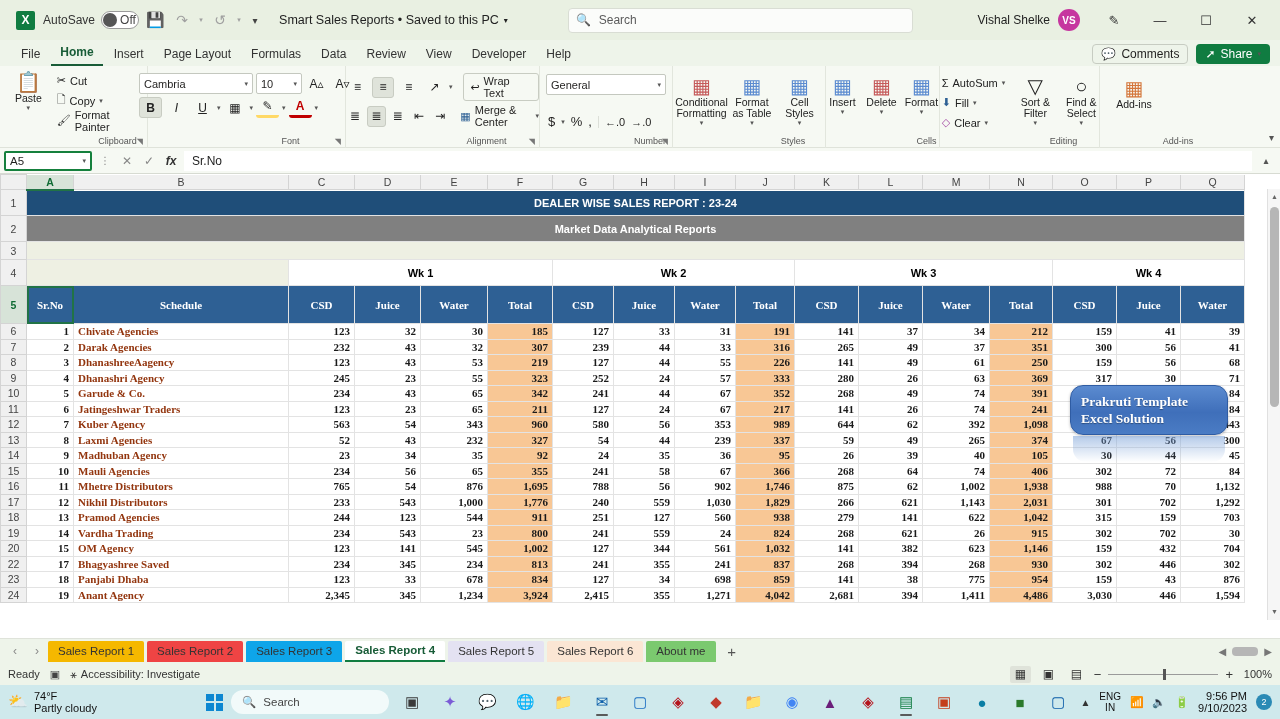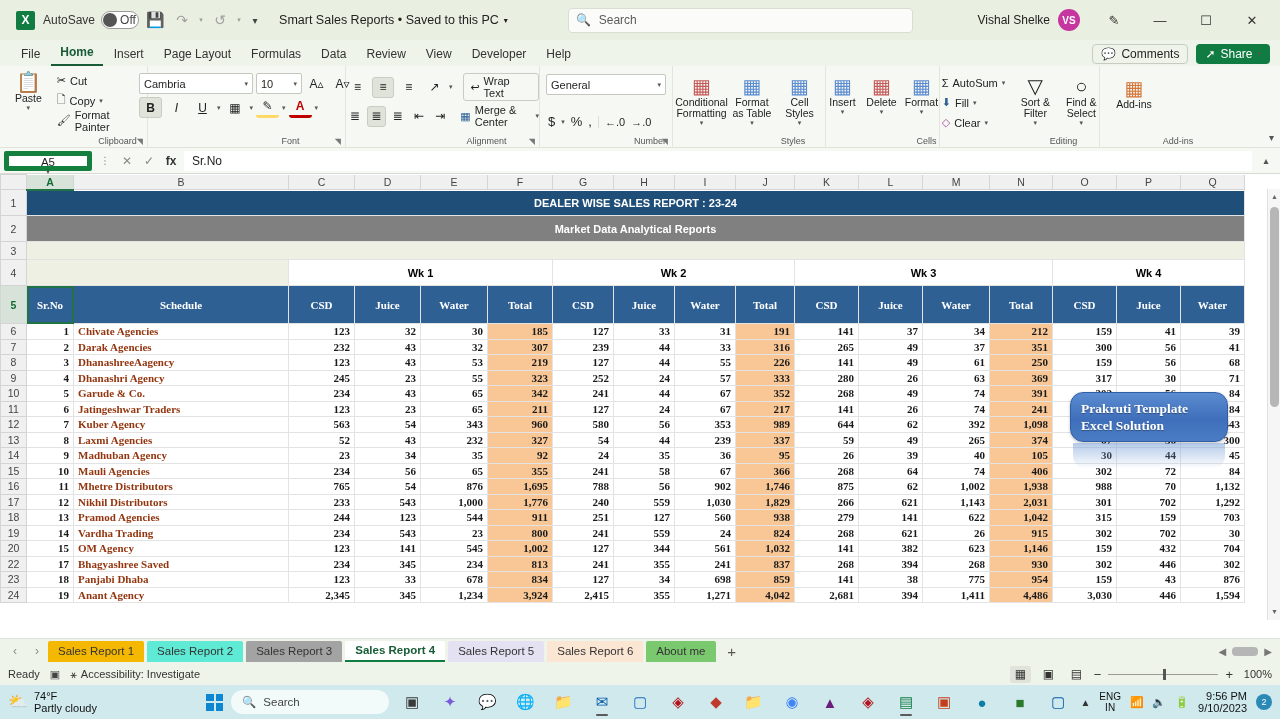--- a/index.html
+++ b/index.html
@@ -60,24 +60,24 @@
     align-items:center; padding:0 4px; font-size:11px; justify-content:space-between;}
   .sqbtn { width:23px; height:21px; display:flex; align-items:center; justify-content:center; font-size:12px; color:#222; border-radius:3px;}
   .sqbtn.on { background:#dfe3da; border:1px solid #c8ccc2;}
   .caret { font-size:7px; color:#555; }
   .numfmtbox { width:120px; height:21px; border:1px solid #c4c8bf; background:#fff; border-radius:2px;
     display:flex; align-items:center; padding:0 4px; font-size:11px; justify-content:space-between;}
 
   
   .fbar { height:26px; background:#f6f9f3; display:flex; align-items:center; gap:4px; padding:0 4px;
     border-bottom:1px solid #d7dbd2; flex:0 0 26px;}
-  .namebox { width:88px; height:20px; background:#fff; border:5px solid #15803d; border-radius:2px;
-    display:flex; align-items:center; justify-content:space-between; padding:0 4px; font-size:11.5px;flex-direction:column;}
+  .namebox { width:88px; height:20px; background:#fff; border:2px solid #15803d; border-radius:2px;
+    display:flex; align-items:center; justify-content:space-between; padding:0 4px; font-size:11.5px;}
   .fb-ic { width:18px; text-align:center; color:#888; font-size:12px;}
-  .fb-ic.fx { color:#333; font-weight:bold;}
+  .fb-ic.fx { color:#333; font-style:italic; font-weight:bold;}
   .finput { flex:1; height:20px; background:#fff; border:none; display:flex; align-items:center;
     padding-left:8px; font-size:12px; color:#222;}
   .fb-exp { width:20px; text-align:center; color:#555; font-size:10px;}
 
   
   .gridwrap { flex:1; position:relative; background:#fff; overflow:hidden; }
   table.sheet { border-collapse:collapse; table-layout:fixed; }
   .colhdr td, .colhdr th { height:15px; background:#f0f0f0; border:1px solid #d4d4d4; border-top:none;
     font-size:10.5px; font-weight:normal; color:#444; text-align:center; }
   .colhdr td.sel { background:#d7e3d8; color:#0f6b33; font-weight:600; border-bottom:2px solid #217346;}
@@ -94,21 +94,21 @@
     border:1px solid #fff; font-family:"Liberation Serif", serif;}
   .srno { background:#2e6094; color:#fff; font-weight:bold; font-size:10.5px; text-align:center;
     font-family:"Liberation Serif", serif; }
   .dname { font-family:"Liberation Serif", serif; font-weight:bold; color:#93360f; font-size:12px; text-align:left;}
   .dnum { font-family:"Liberation Serif", serif; font-weight:bold; color:#1a1a1a; font-size:12px; text-align:right;}
   .dsr  { font-family:"Liberation Serif", serif; font-weight:bold; color:#1a1a1a; font-size:11px; text-align:right;}
   .tot { background:#f8c795; }
   .selcell { outline:2px solid #217346; outline-offset:-2px; }
 
   
-  .wmark { position:absolute; left:1070px; top:218px; width:158px; z-index:20; pointer-events:none;}
+  .wmark { position:absolute; left:1070px; top:211px; width:158px; z-index:20; pointer-events:none;}
   .wmark .box { background:linear-gradient(180deg,#5b8bd0 0%,#3f6fba 55%,#4a7cc4 100%);
     border:1px solid #2f5ca3; border-radius:13px; padding:7px 10px; color:#fff; font-weight:bold;
     font-family:"Liberation Serif", serif; font-size:13.5px; line-height:17px;
     text-shadow:0 1px 1px rgba(0,0,0,.35); box-shadow:0 1px 3px rgba(0,0,0,.25);}
   .wmark .refl { height:26px; margin:1px 3px 0; border-radius:0 0 13px 13px;
     background:linear-gradient(180deg, rgba(120,160,215,.55), rgba(255,255,255,0));}
 
   
   .vscroll { position:absolute; right:0; top:15px; bottom:18px; width:13px; background:#f6f6f6; border-left:1px solid #e0e0e0;}
   .vthumb { position:absolute; left:2px; top:18px; width:9px; height:200px; background:#b6b6b6; border-radius:5px;}
@@ -888,22 +888,22 @@
       <div class="vbtn" style="top:0">▲</div>
       <div class="vthumb"></div>
       <div class="vbtn" style="bottom:0">▼</div>
     </div>
   </div>
 
   <div class="tabbar">
     <div class="navarrow">‹</div>
     <div class="navarrow">›</div>
     <div class="stab" style="background:#f5b800">Sales Report 1</div>
-    <div class="stab" style="background:#5eead4">Sales Report 2</div>
-    <div class="stab" style="background:#a3a3a3">Sales Report 3</div>
+    <div class="stab" style="background:#ef4444">Sales Report 2</div>
+    <div class="stab" style="background:#0ea5e9">Sales Report 3</div>
     <div class="stab active">Sales Report 4</div>
     <div class="stab" style="background:#e4e2f2">Sales Report 5</div>
     <div class="stab" style="background:#fbe6d4">Sales Report 6</div>
     <div class="stab" style="background:#7bc96f">About me</div>
     <div class="plus">+</div>
     <div style="margin-left:auto;display:flex;align-items:center;gap:6px;padding-right:8px">
       <span style="font-size:10px;color:#777">◀</span>
       <div style="width:26px;height:9px;background:#b6b6b6;border-radius:4px"></div>
       <span style="font-size:10px;color:#777">▶</span>
     </div>

